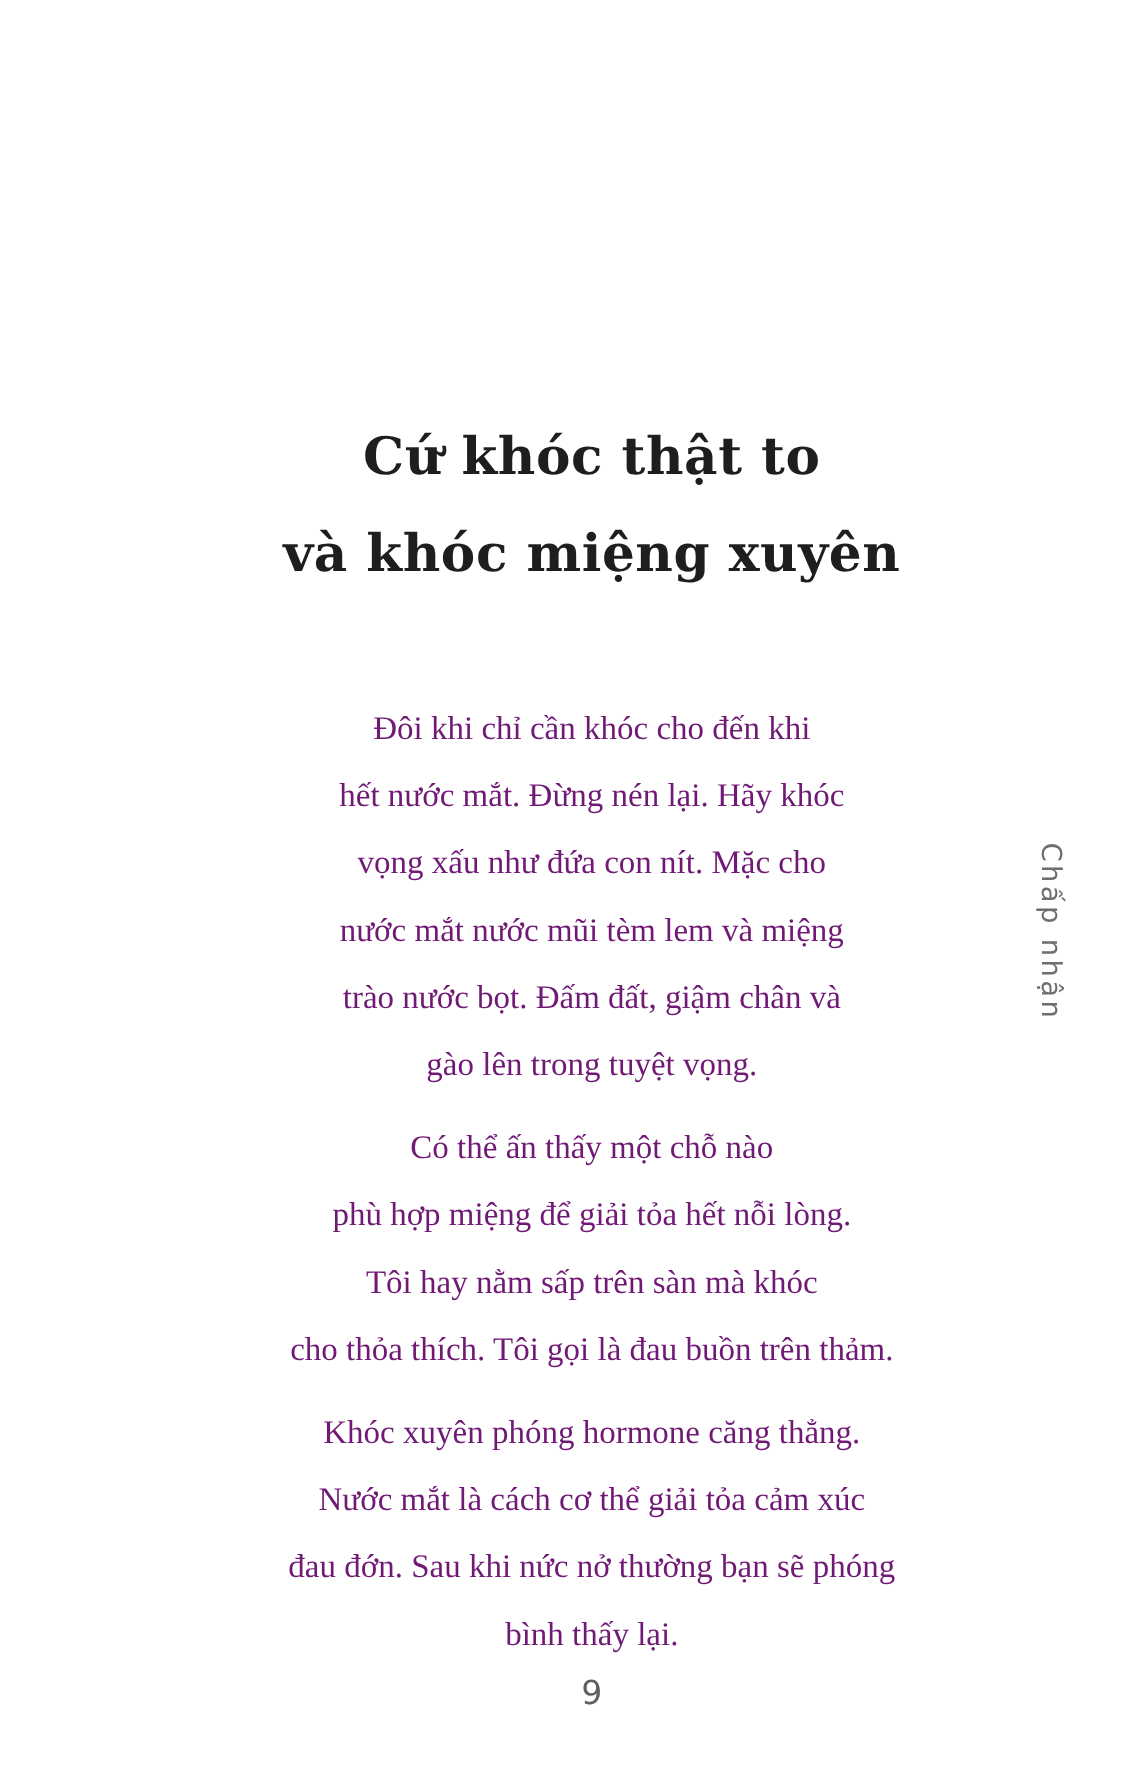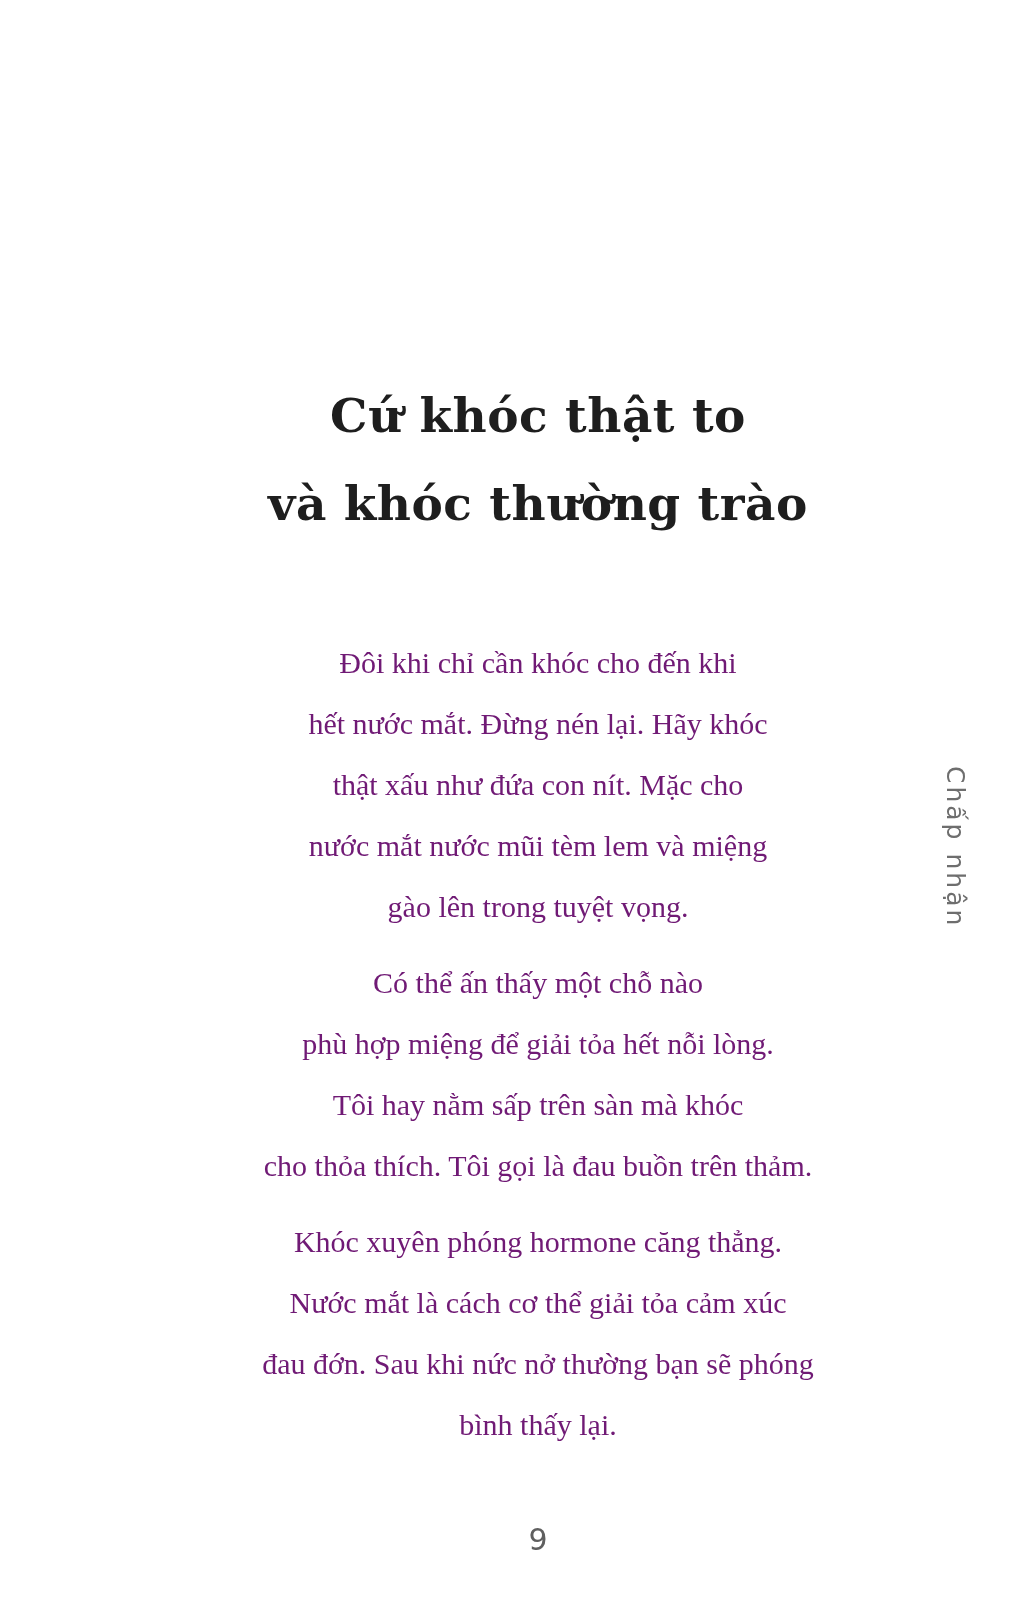--- a/index.html
+++ b/index.html
@@ -67,30 +67,31 @@
     color: #5f5f5f;
   }
 </style>
 </head>
 <body>
 
 <div class="page">
 
   <div class="title-block">
     <div>Cứ khóc thật to</div>
-    <div>và khóc thường trào</div>
+    <div>và khóc miệng xuyên</div>
   </div>
 
   <div class="body-block">
 
     <div class="para">
       <div>Đôi khi chỉ cần khóc cho đến khi</div>
       <div>hết nước mắt. Đừng nén lại. Hãy khóc</div>
-      <div>thật xấu như đứa con nít. Mặc cho</div>
+      <div>vọng xấu như đứa con nít. Mặc cho</div>
       <div>nước mắt nước mũi tèm lem và miệng</div>
+      <div>trào nước bọt. Đấm đất, giậm chân và</div>
       <div>gào lên trong tuyệt vọng.</div>
     </div>
 
     <div class="para">
       <div>Có thể ấn thấy một chỗ nào</div>
       <div>phù hợp miệng để giải tỏa hết nỗi lòng.</div>
       <div>Tôi hay nằm sấp trên sàn mà khóc</div>
       <div>cho thỏa thích. Tôi gọi là đau buồn trên thảm.</div>
     </div>
 

